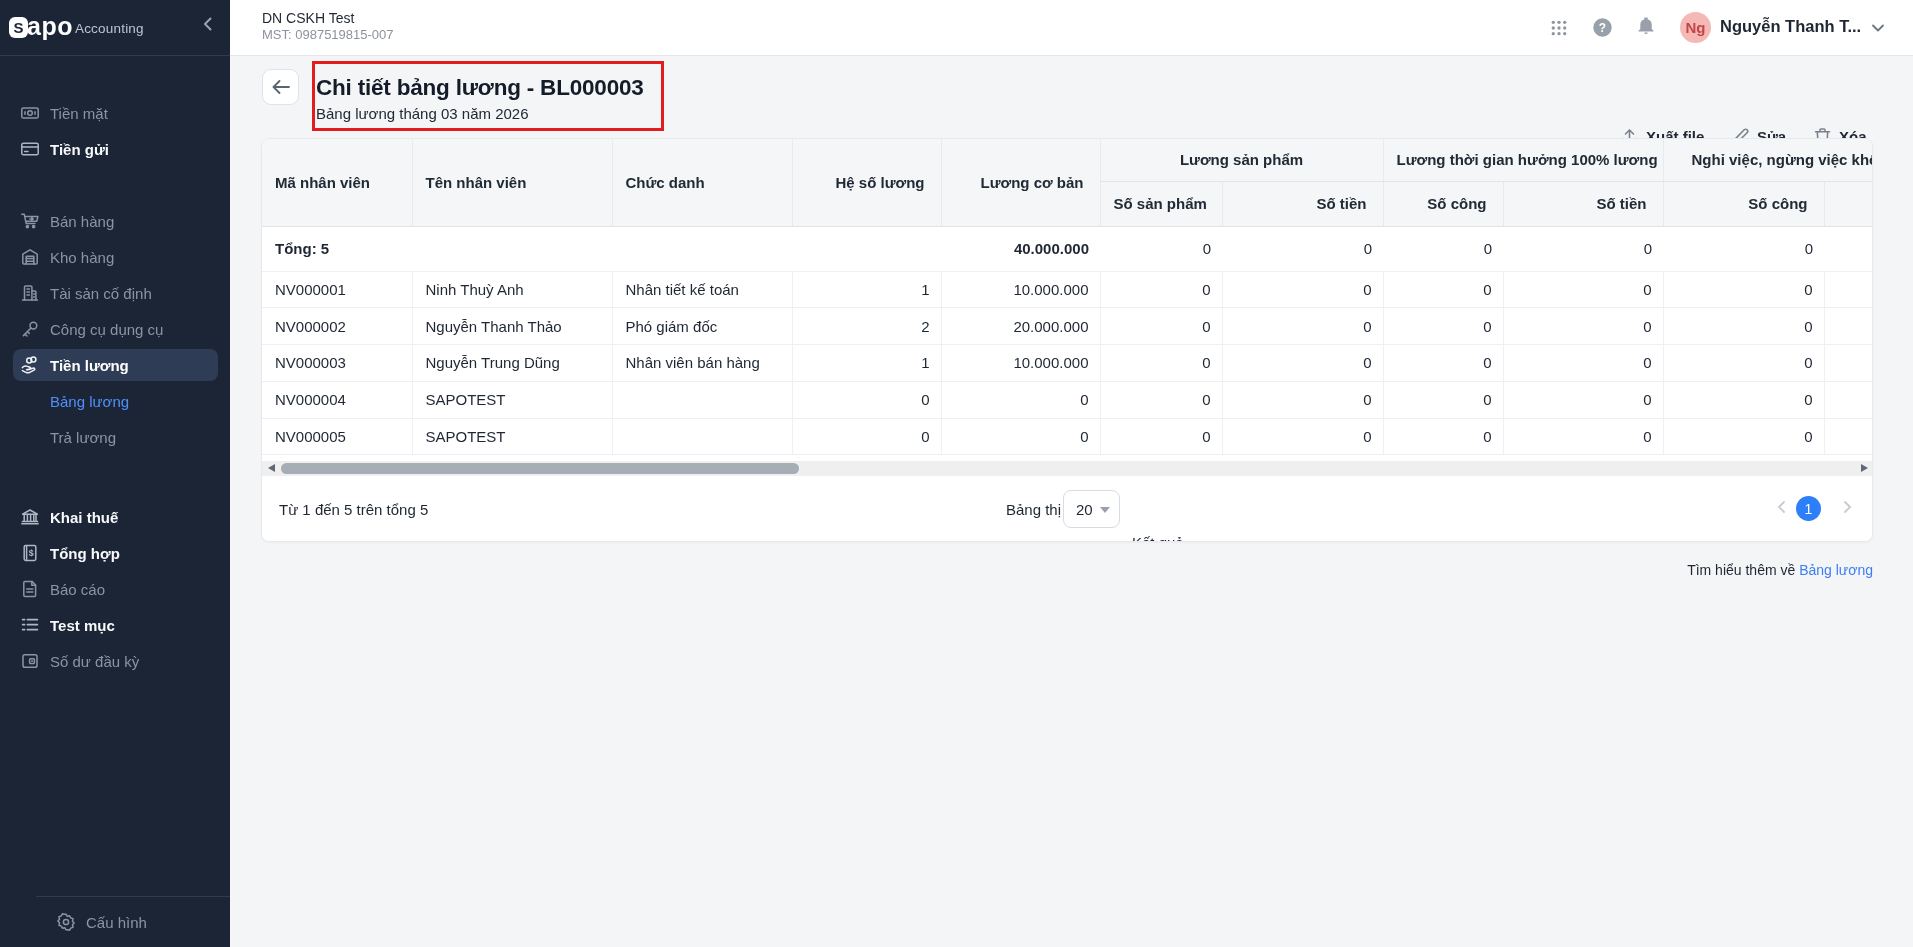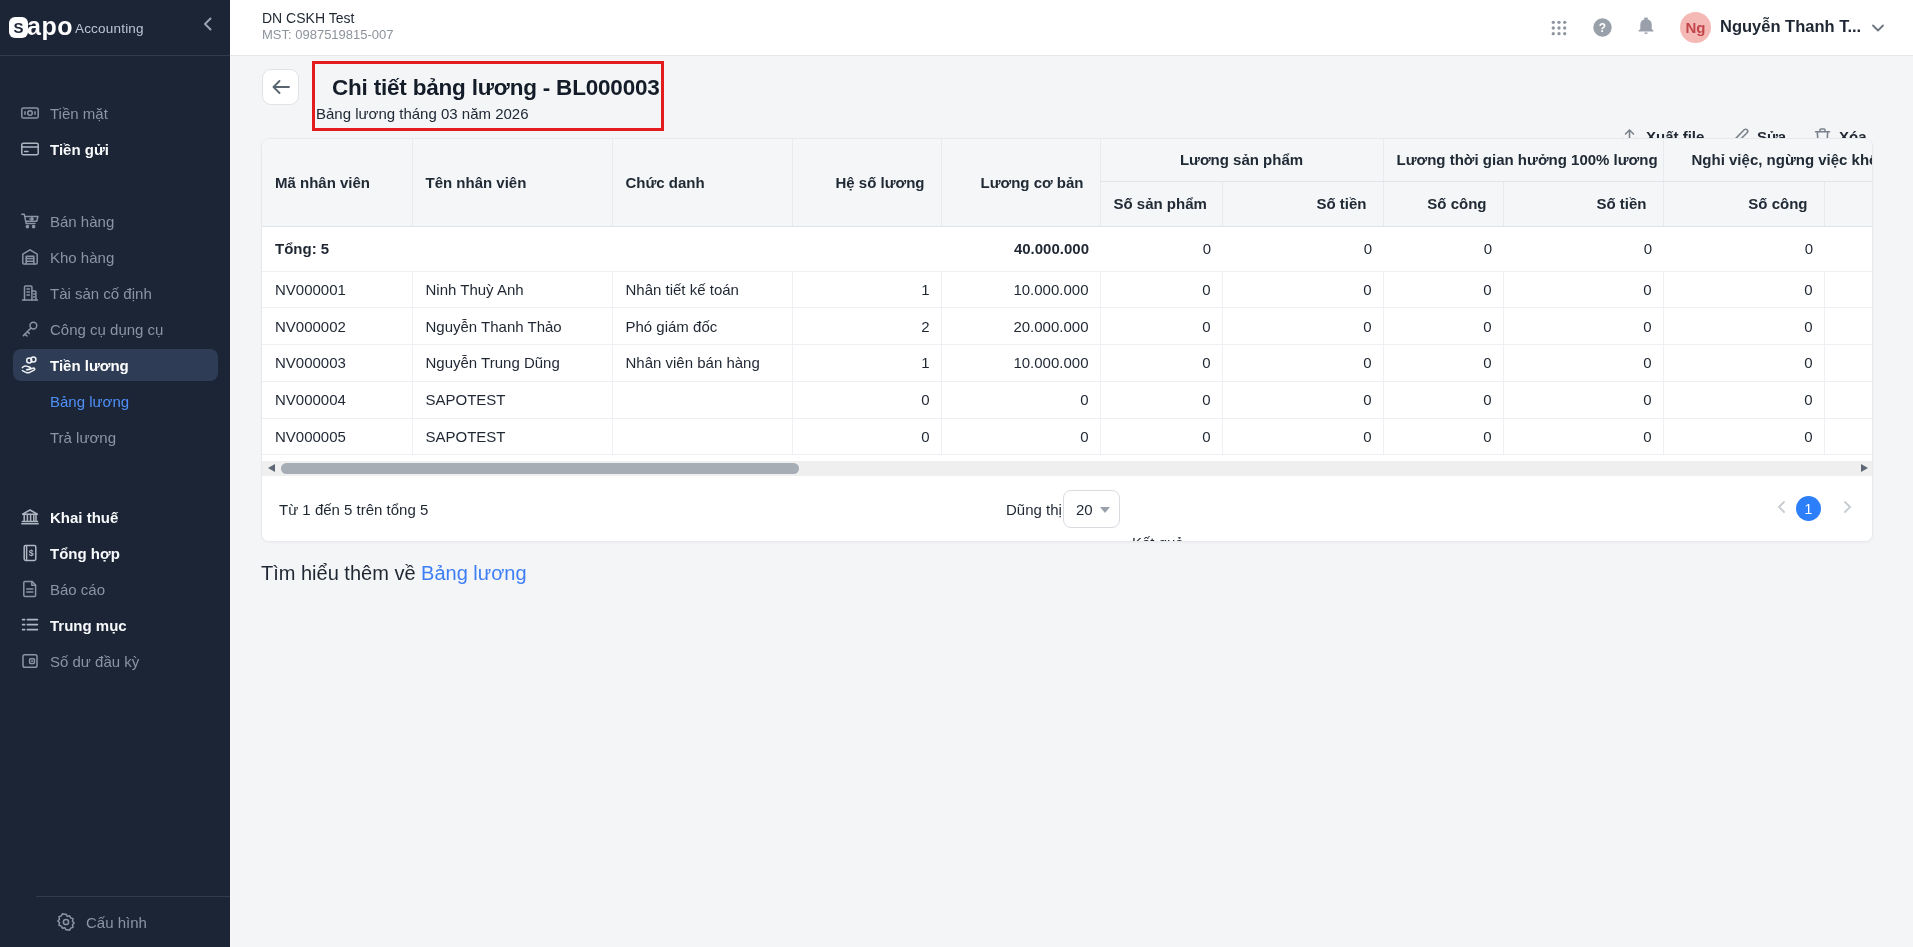--- a/index.html
+++ b/index.html
@@ -33,21 +33,21 @@
 #tophdr .biz { position:absolute; left:32px; top:10px; font-size:14px; color:#1f2733; font-weight:400; }
 #tophdr .mst { position:absolute; left:32px; top:27px; font-size:13px; color:#8d939c; }
 .hic { position:absolute; top:17px; width:22px; height:22px; color:#8d949e; }
 #avatar { position:absolute; left:1450px; top:12px; width:31px; height:31px; border-radius:50%; background:#f5b9b5; color:#c2464b; font-weight:bold; font-size:15px; display:flex; align-items:center; justify-content:center; }
 #uname { position:absolute; left:1490px; top:17px; font-size:16.5px; font-weight:bold; color:#1f2733; }
 #uchev { position:absolute; left:1641px; top:21px; width:14px; height:14px; color:#6b7480; }
 
 
 #backbtn { position:absolute; left:262px; top:69px; width:37px; height:36px; background:#fff; border:1px solid #dfe3e8; border-radius:9px; color:#586470; display:flex; align-items:center; justify-content:center; }
 #redbox { position:absolute; left:312px; top:61px; width:352px; height:70px; border:3px solid #e31d1d; z-index:3; }
-#ttl { position:absolute; left:316px; top:75px; font-size:22.5px; font-weight:bold; color:#131c28; letter-spacing:-0.2px;padding-left:16px; }
+#ttl { position:absolute; left:316px; top:75px; font-size:22.5px; font-weight:bold; color:#131c28; letter-spacing:-0.2px; }
 #sttl { position:absolute; left:316px; top:105px; font-size:15px; color:#202a36; }
 .abtn { position:absolute; top:78px; height:20px; display:flex; align-items:center; color:#1f2733; font-size:15px; font-weight:bold;margin-top:48px; }
 .abtn .aic { width:19px; height:19px; color:#7a828c; margin-right:7px; }
 
 
 #card { position:absolute; left:261px; top:138px; width:1612px; height:404px; background:#fff; border:1px solid #e7e9ec; border-radius:8px; overflow:hidden; box-shadow:0 1px 2px rgba(30,40,60,0.04); }
 #tblwrap { position:absolute; left:0; top:0; width:1612px; height:317px; overflow:hidden; }
 table { border-collapse:collapse; table-layout:fixed; width:1797px; }
 th, td { font-size:15px; padding:0 13px; overflow:hidden; white-space:nowrap; }
 th.rgt { padding-right:16px; }
@@ -77,21 +77,21 @@
 #cfoot { position:absolute; left:0; top:338px; width:1612px; height:66px; background:#fff; }
 #cfoot .range { position:absolute; left:17px; top:24px; font-size:15px; color:#1f2733; }
 #cfoot .hlab { position:absolute; left:744px; top:24px; font-size:15px; color:#1f2733; }
 #psel { position:absolute; left:801px; top:13px; width:57px; height:38px; border:1px solid #d8dce1; border-radius:8px; background:#fff; }
 #psel .v { position:absolute; left:12px; top:10px; font-size:15px; color:#1f2733; }
 #psel .c { position:absolute; right:9px; top:16px; width:0; height:0; border-left:5px solid transparent; border-right:5px solid transparent; border-top:6px solid #9aa1ab; }
 #cfoot .klab { position:absolute; left:870px; top:24px; font-size:15px; color:#1f2733;margin-top:33px; }
 .pgl { position:absolute; top:22px; width:16px; height:16px; color:#c7ccd2; }
 #pg1 { position:absolute; left:1534px; top:19px; width:25px; height:25px; border-radius:50%; background:#2d7ff9; color:#fff; font-size:14px; display:flex; align-items:center; justify-content:center; }
 
-#learn { position:absolute; left:261px; top:562px; width:1612px; text-align:left; font-size:20px; color:#1f2733; }
+#learn { position:absolute; left:261px; top:562px; width:1612px; text-align:right; font-size:14px; color:#1f2733; }
 #learn a { color:#3d7ef5; text-decoration:none; }
 svg { display:block; }
 </style>
 </head>
 <body>
 
 <div id="sidebar">
   <div id="logo">
     <span class="blob">S</span>
       <span class="apo">apo</span>
@@ -212,21 +212,21 @@
       </span>
       <span class="tx">Báo cáo</span>
     </div>
   <div class="mi on" style="top:607px">
       <span class="ic">
         <svg viewBox="0 0 20 20" fill="none" stroke="currentColor" stroke-width="1.7" stroke-linecap="round">
           <path d="M2.6 4.6 h2 M2.6 9.6 h2 M2.6 14.6 h2"></path>
           <path d="M7.4 4.6 H17.4 M7.4 9.6 H17.4 M7.4 14.6 H17.4"></path>
         </svg>
       </span>
-      <span class="tx">Trung mục</span>
+      <span class="tx">Test mục</span>
     </div>
   <div class="mi " style="top:643px">
       <span class="ic">
         <svg viewBox="0 0 20 20" fill="none" stroke="currentColor" stroke-width="1.5" stroke-linecap="round" stroke-linejoin="round">
           <rect x="3" y="3.8" width="14" height="12.4" rx="1.8"></rect>
           <rect x="9.6" y="7.8" width="4.8" height="4.6" rx="0.8"></rect>
           <path d="M11.7 10.1 h0.8"></path>
         </svg>
       </span>
       <span class="tx">Số dư đầu kỳ</span>
@@ -440,21 +440,21 @@
   </div>
   <div id="hscroll">
     <div id="htrack">
       <div id="harrL"></div>
       <div id="hthumb"></div>
       <div id="harrR"></div>
     </div>
   </div>
   <div id="cfoot">
     <div class="range">Từ 1 đến 5 trên tổng 5</div>
-    <div class="hlab">Dũng thị</div>
+    <div class="hlab">Bảng thị</div>
     <div id="psel">
         <span class="v">20</span>
         <span class="c"></span>
       </div>
     <div class="klab">Kết quả</div>
     <span class="pgl" style="left:1512px;">
         <svg viewBox="0 0 16 16" fill="none" stroke="currentColor" stroke-width="1.8" stroke-linecap="round" stroke-linejoin="round">
           <path d="M10 3 L5 8 L10 13"></path>
         </svg>
       </span>

